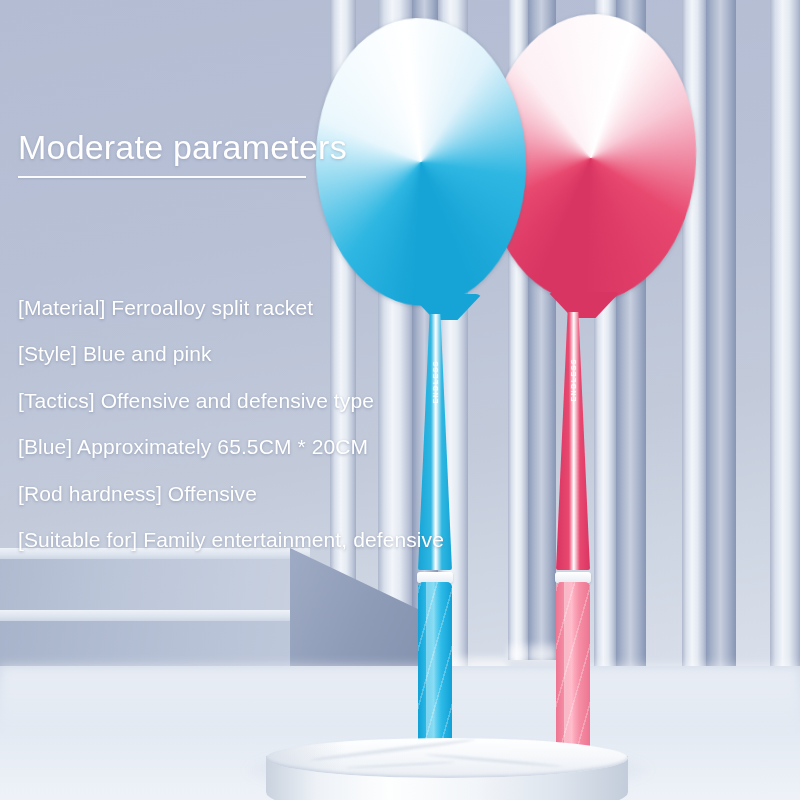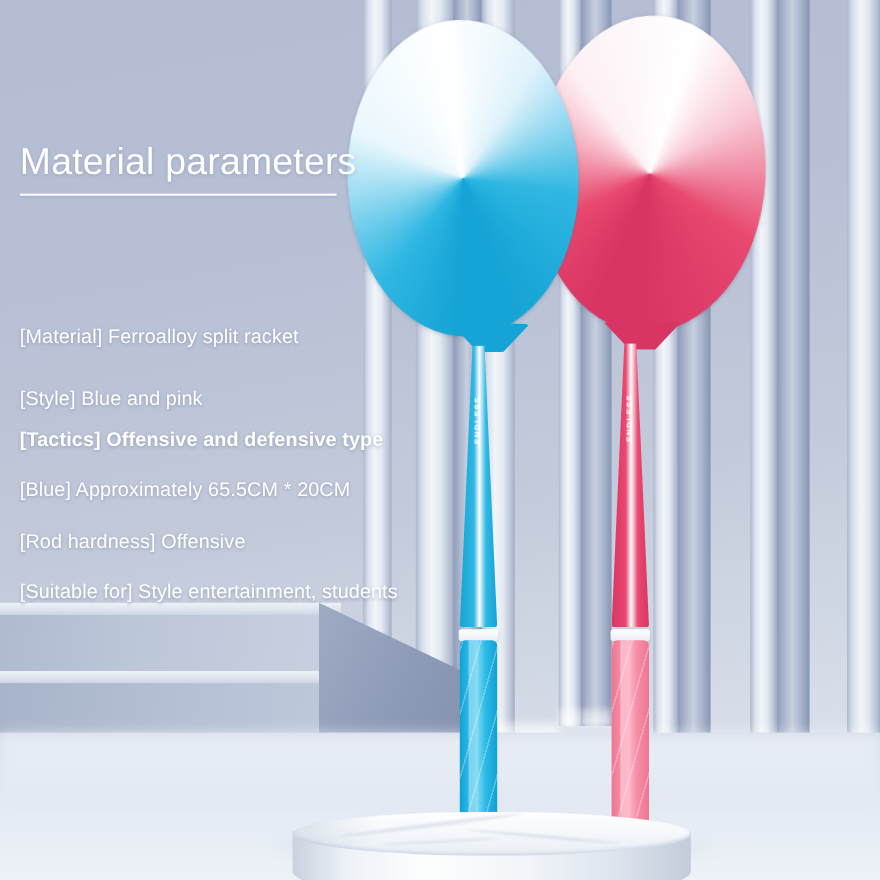--- a/index.html
+++ b/index.html
@@ -131,21 +131,21 @@
     letter-spacing:.2px;
     text-shadow:0 1px 3px rgba(95,110,140,.35);
   }
   .rule{
     position:absolute;left:18px;top:176px;width:288px;height:2px;
     background:#ffffff;opacity:.95;
     box-shadow:0 1px 2px rgba(95,110,140,.25);
   }
   .spec{
     position:absolute;left:18px;
-    font-size:18px;color:#ffffff;font-weight:400;
+    font-size:21px;color:#ffffff;font-weight:400;
     letter-spacing:.1px;white-space:nowrap;
     text-shadow:0 1px 3px rgba(90,105,135,.45);
   }
 </style>
 </head>
 <body>
 
 <div id="scene">
 
   <div class="wall"></div>
@@ -250,25 +250,25 @@
 
   <div class="podium-shadow"></div>
   <div class="podium-body"></div>
   <div class="podium-top">
     <div class="podium-vein" style="left:12%;top:24%;width:46%;height:10%;transform:rotate(-7deg);"></div>
     <div class="podium-vein" style="left:44%;top:52%;width:38%;height:8%;transform:rotate(5deg);"></div>
     <div class="podium-vein" style="left:22%;top:66%;width:30%;height:6%;transform:rotate(-3deg);"></div>
   </div>
 
   <div class="copy">
-    <div class="title">Material parameters</div>
+    <div class="title">Moderate parameters</div>
     <div class="rule"></div>
     <div id="spec-list">
         <div class="spec" style="top: 296px;">[Material] Ferroalloy split racket</div>
-        <div class="spec" style="top: 352px;">[Style] Blue and pink</div>
-        <div class="spec" style="top: 389px; font-weight: bold;">[Tactics] Offensive and defensive type</div>
+        <div class="spec" style="top: 342px;">[Style] Blue and pink</div>
+        <div class="spec" style="top: 389px;">[Tactics] Offensive and defensive type</div>
         <div class="spec" style="top: 435px;">[Blue] Approximately 65.5CM * 20CM</div>
         <div class="spec" style="top: 482px;">[Rod hardness] Offensive</div>
-        <div class="spec" style="top: 528px;">[Suitable for] Style entertainment, students</div>
+        <div class="spec" style="top: 528px;">[Suitable for] Family entertainment, defensive</div>
       </div>
   </div>
 
 </div>
 
 </body></html>

